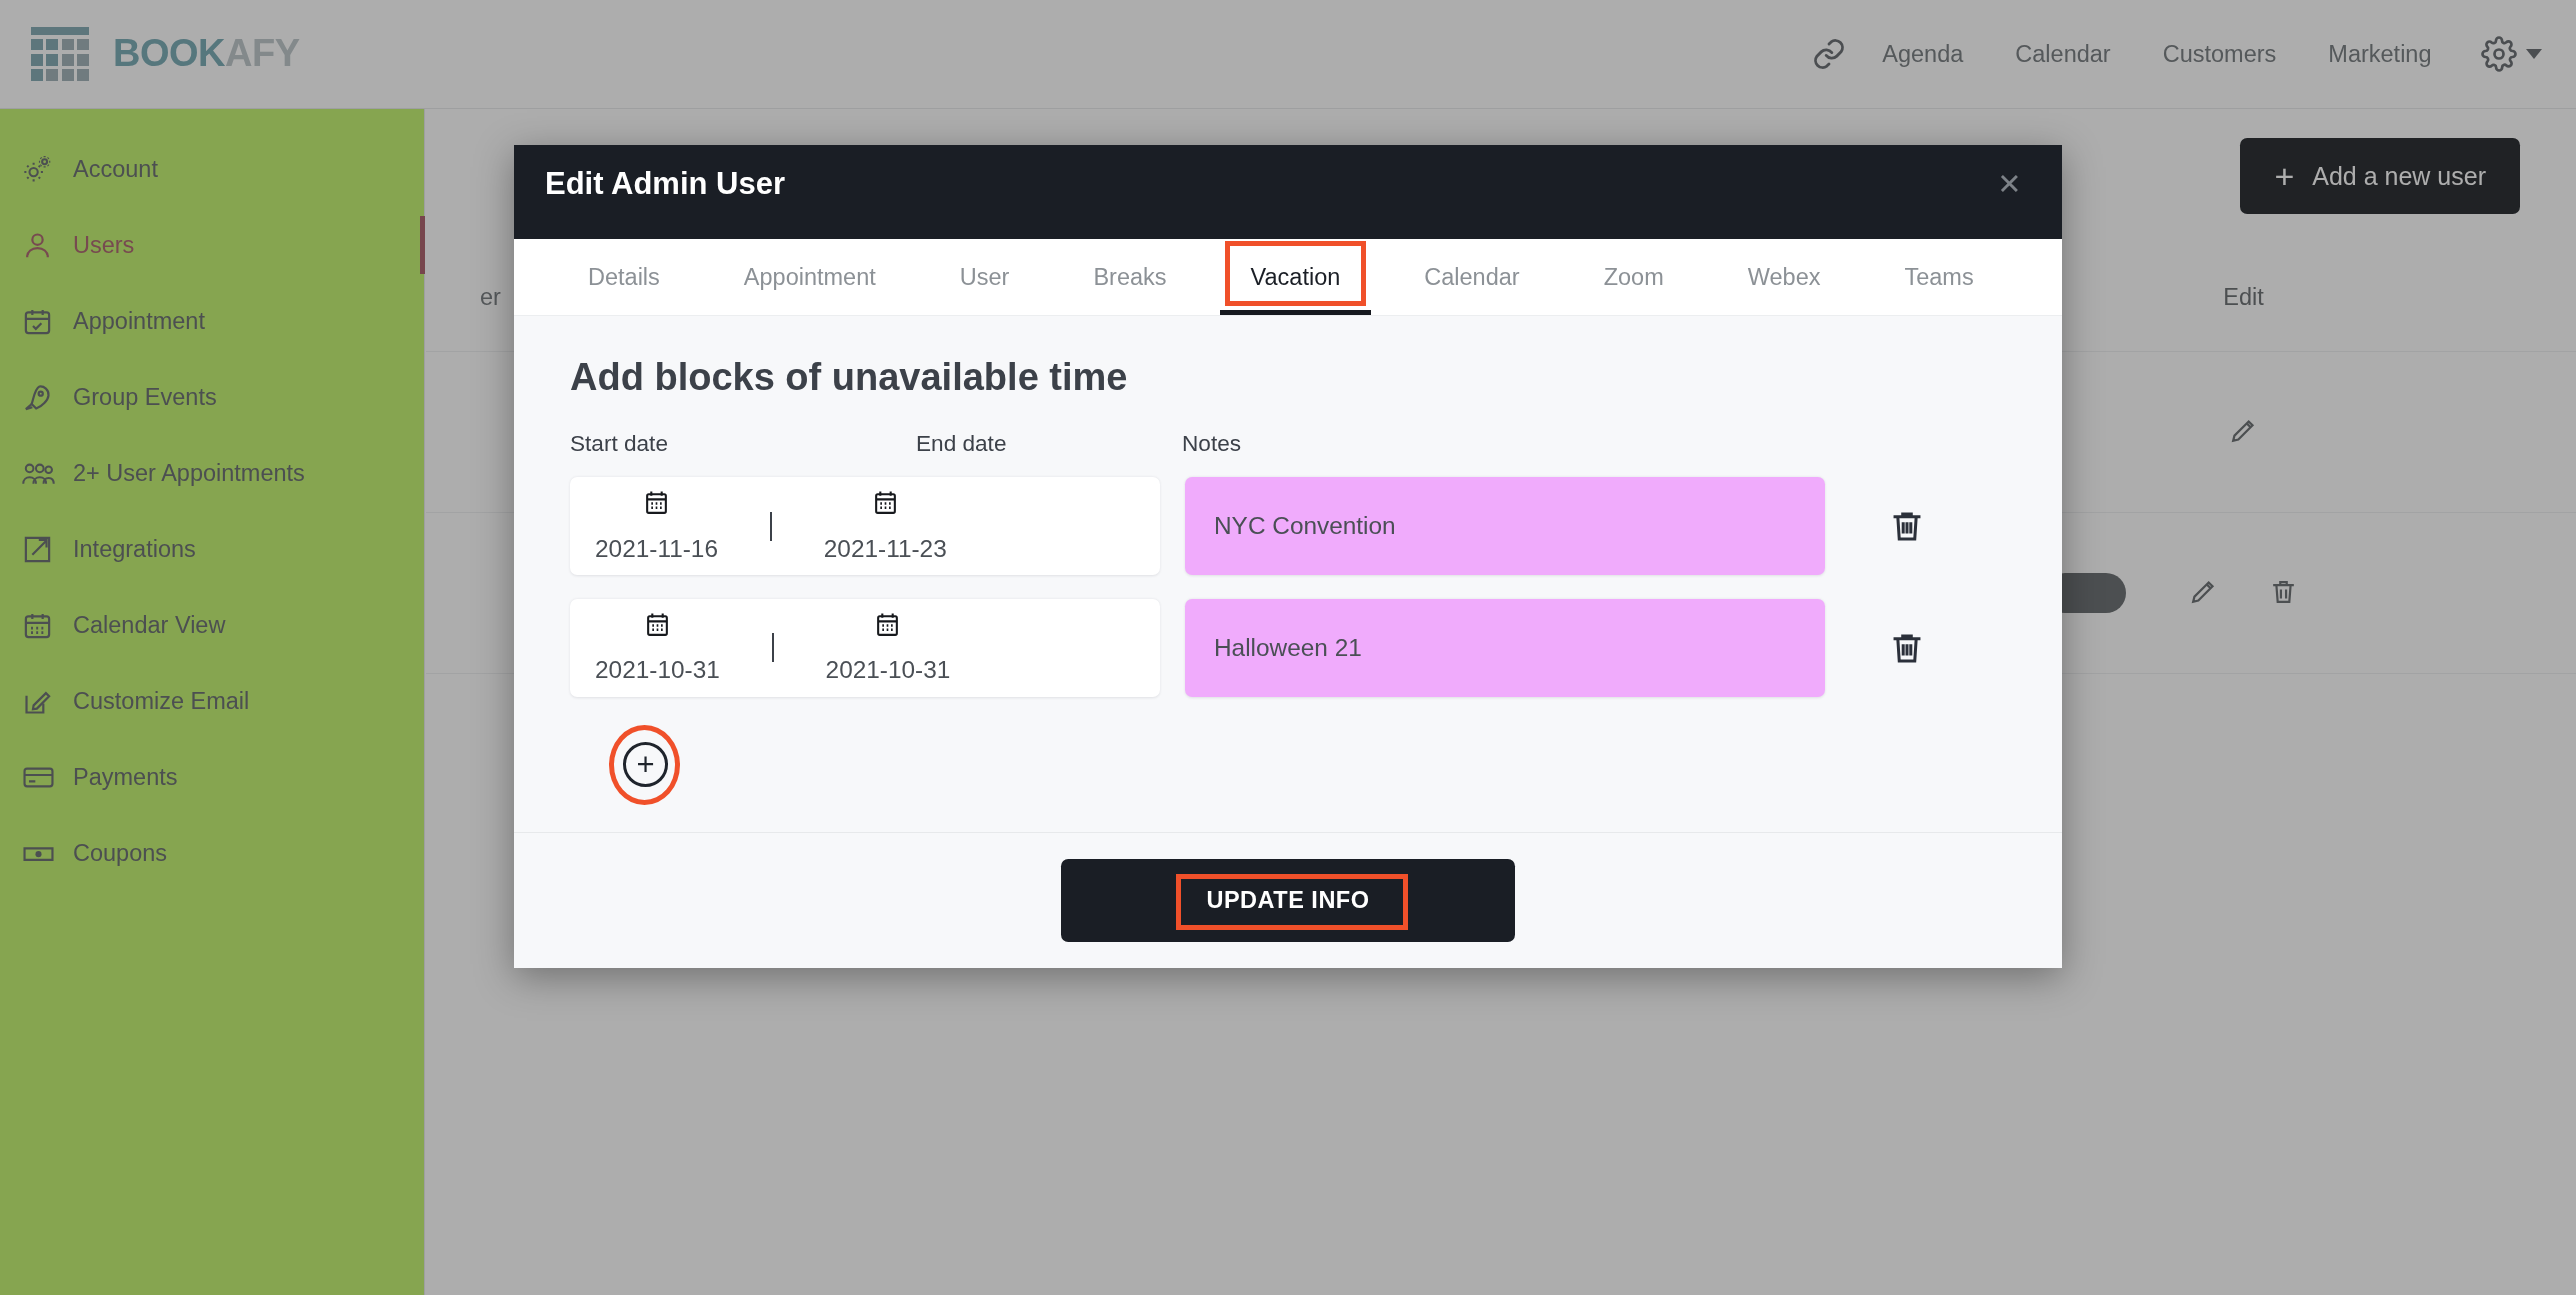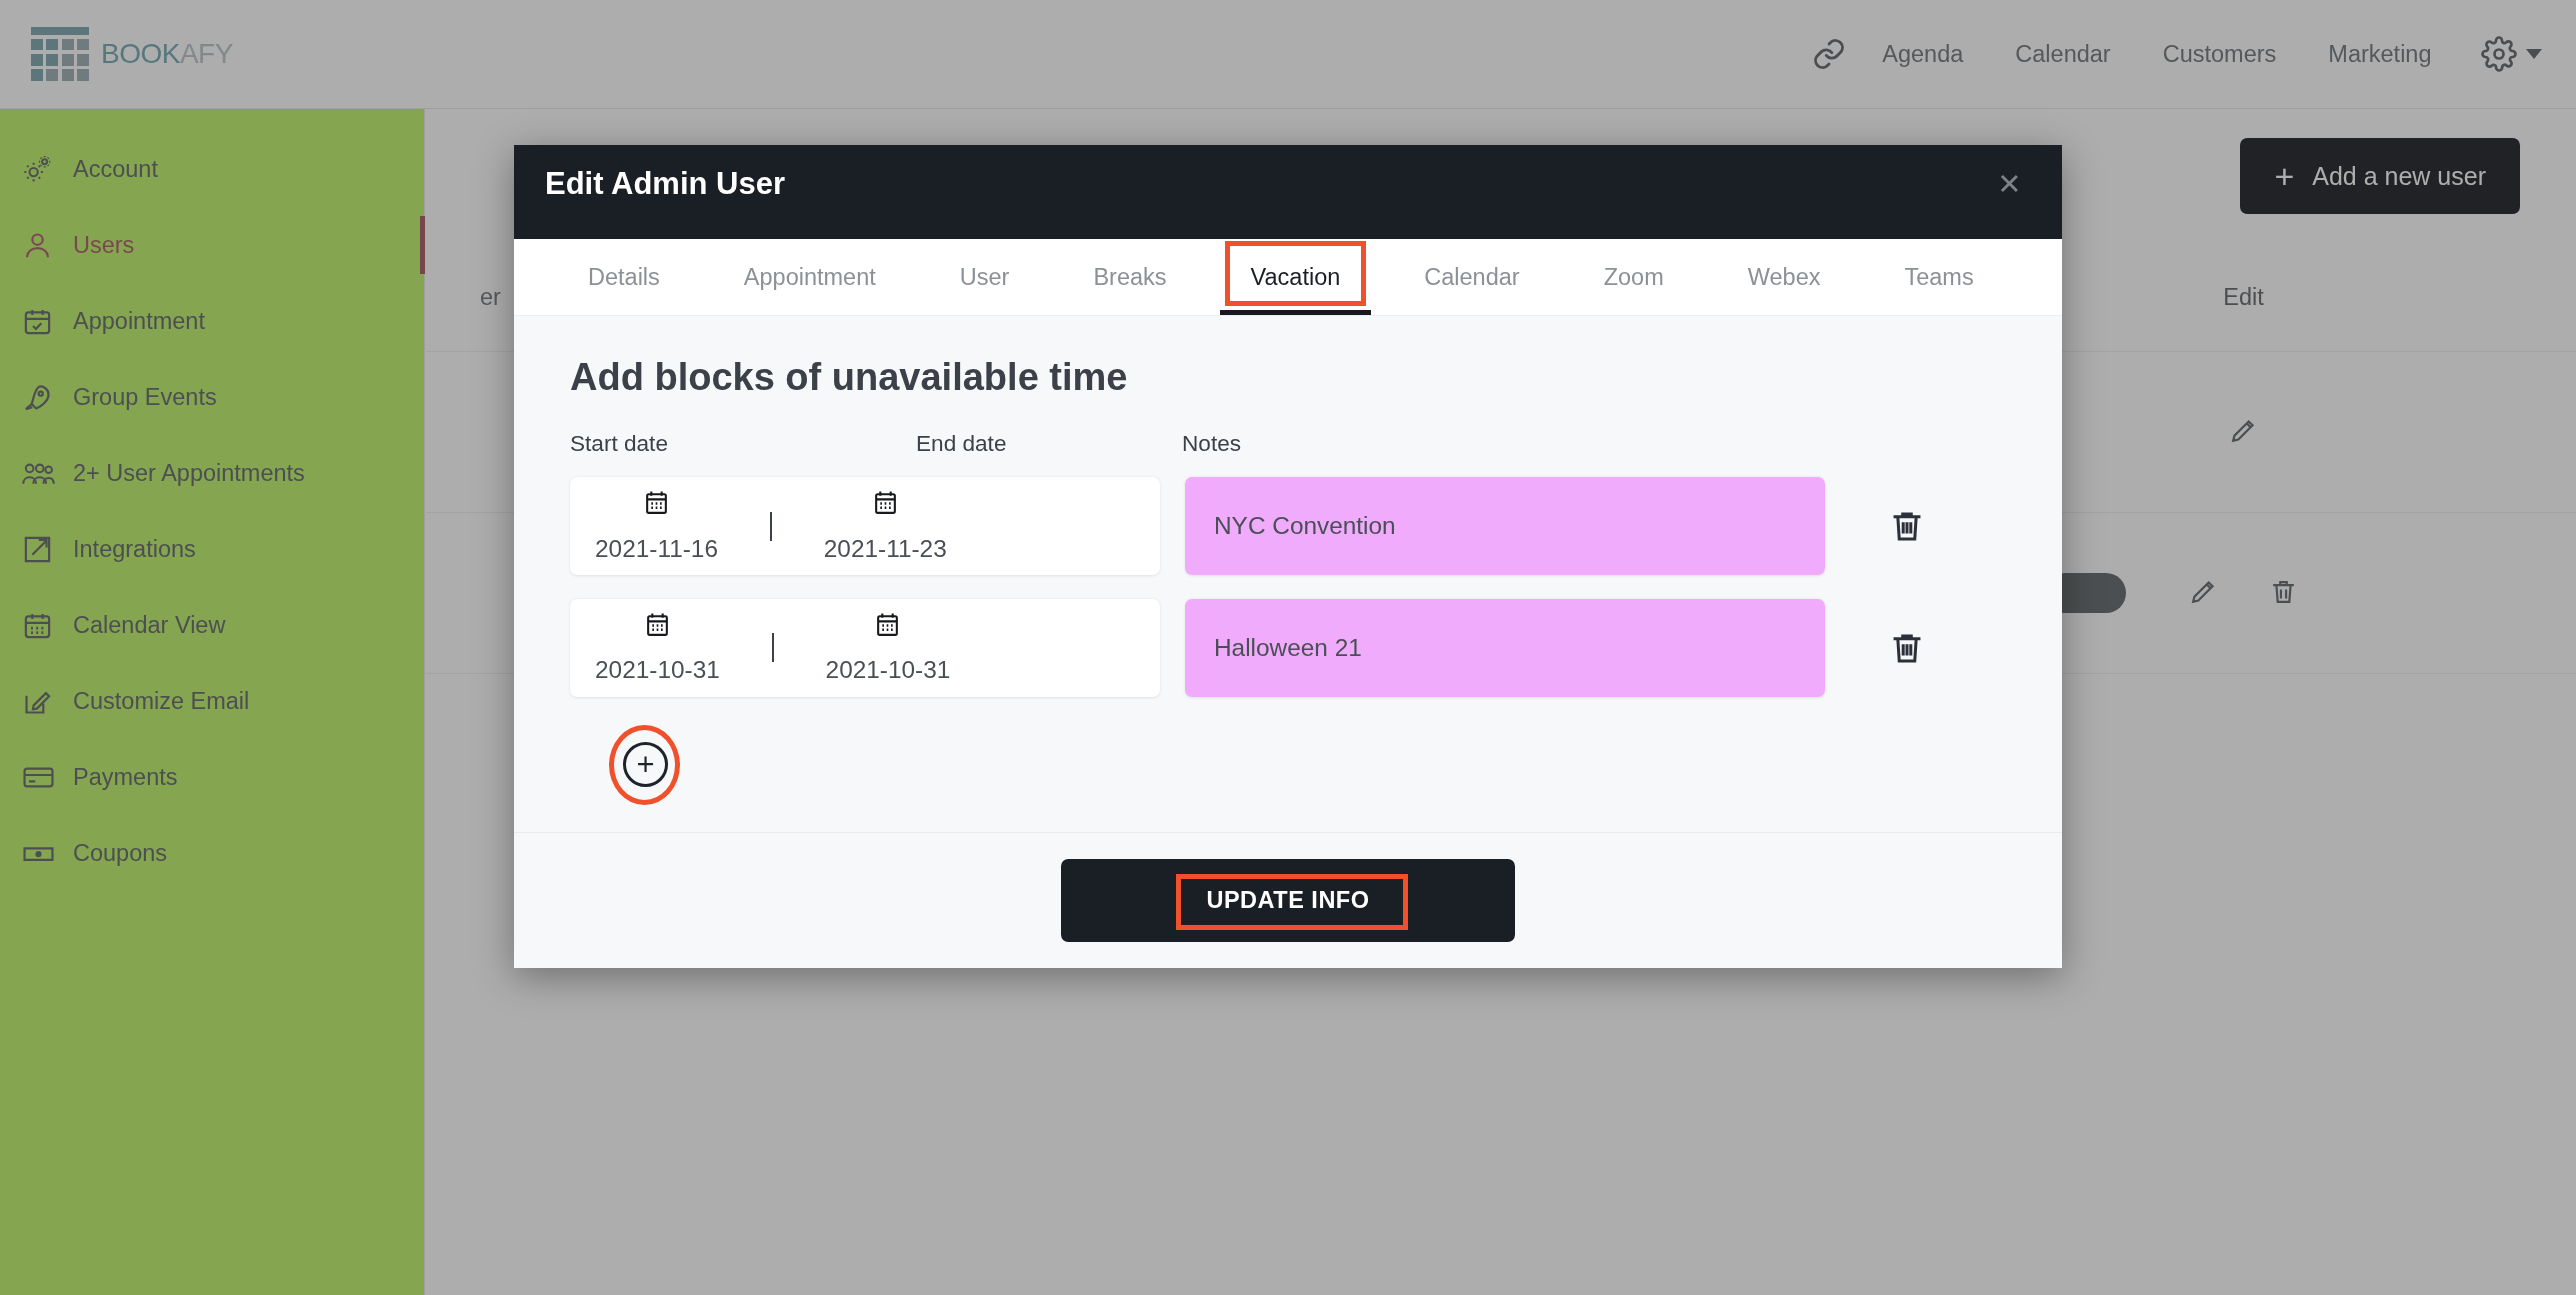--- a/index.html
+++ b/index.html
@@ -18,21 +18,21 @@
     position: absolute; left: 0; top: 0; width: 2576px; height: 109px;
     background: #ffffff; border-bottom: 0.9px solid #e6e8ea;
     display: flex; align-items: center;
   }
   .brand { display: flex; align-items: center; margin-left: 31px; }
   .brand-grid { display: grid; grid-template-columns: repeat(4, 11.8px);
     grid-template-rows: 8.1px repeat(3, 11.8px); gap: 3.6px; width: 58px; }
   .brand-grid i { display: block; background: #9aacb3; }
   .brand-grid i.top { grid-column: 1 / span 4; background: #7ba4ae; }
   .brand-grid i.teal { background: #7ba4ae; }
-  .brand-text { margin-left: 12px; font-size: 28px; font-weight: normal;
+  .brand-text { margin-left: 24px; font-size: 38px; font-weight: bold;
     letter-spacing: -0.5px; }
   .brand-text .a { color: #6fa5b0; }
   .brand-text .b { color: #b9c3c7; }
 
   .topnav { margin-left: auto; display: flex; align-items: center;
     margin-right: 34px; gap: 0; }
   .link-icon { width: 54px; display: flex; justify-content: center; color: #5c6166; }
   .topnav-item { padding: 0 26px; font-size: 23.5px; color: #6d7377;
     white-space: nowrap; }
   .gear-wrap { display: flex; align-items: center; gap: 9px;

